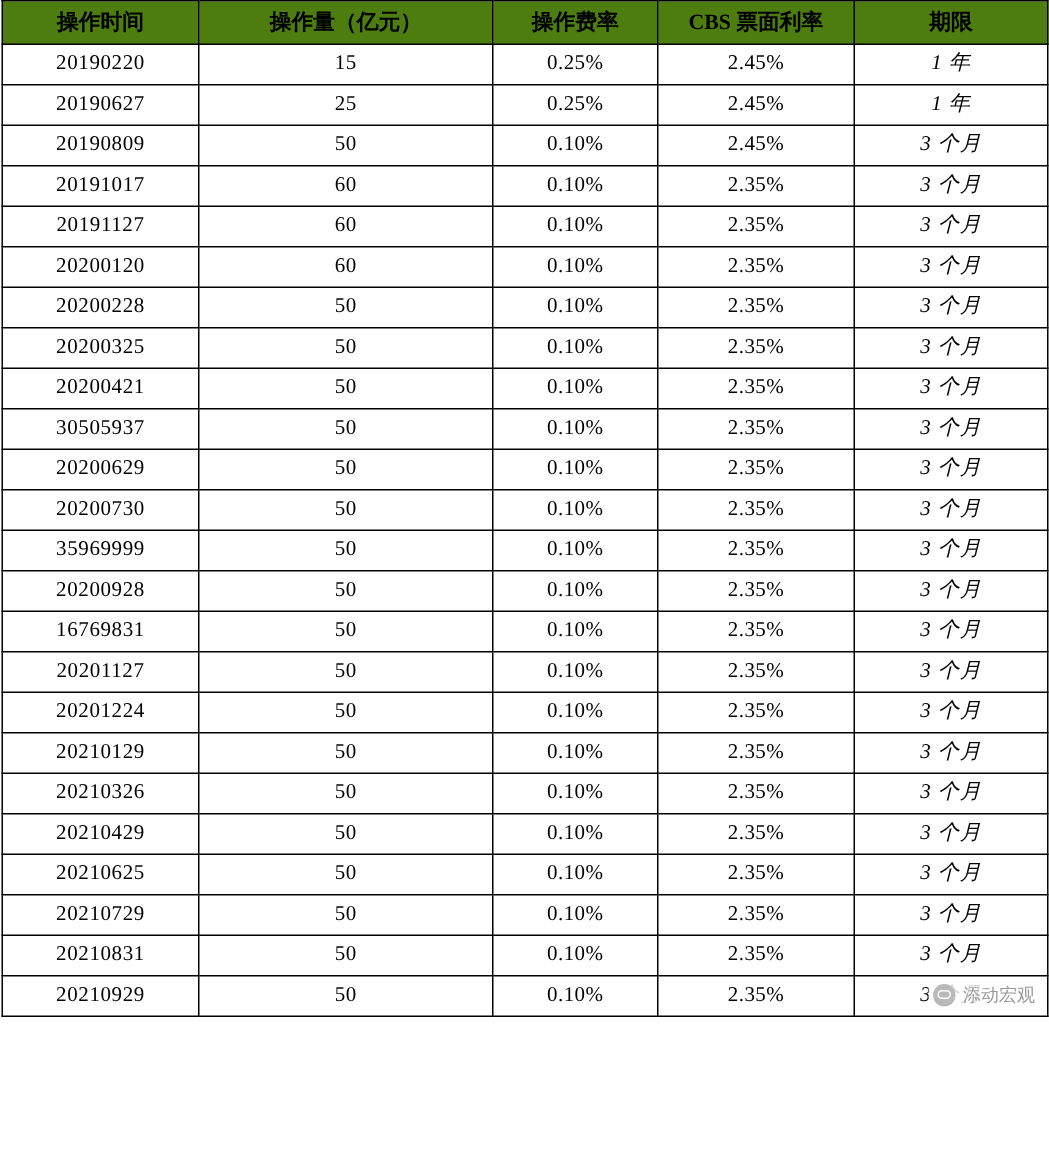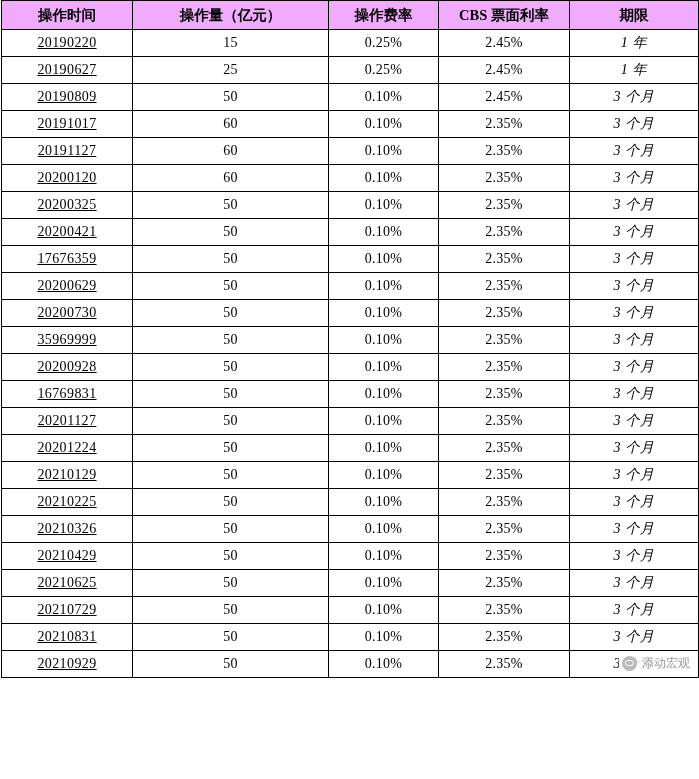--- a/index.html
+++ b/index.html
@@ -29,32 +29,32 @@
     border: 1px solid #000000;
     text-align: center;
     font-size: 14px;
     line-height: 1;
     height: 26px;
     padding: 0;
     color: #000000;
     font-family: "Liberation Serif", "DejaVu Serif", serif;
   }
   table.data-table thead th {
-    background: #f0abfc;
+    background: #4d7c0f;
     font-weight: bold;
     font-size: 14.5px;
     height: 28px;
   }
   col.c0 { width: 131px; }
   col.c1 { width: 196px; }
   col.c2 { width: 110px; }
   col.c3 { width: 131px; }
   col.c4 { width: 129px; }
 
-  td.col-date { letter-spacing: 0.4px; text-decoration: underline; }
+  td.col-date { letter-spacing: 0.4px; }
   td.col-amount { letter-spacing: 0.3px; }
   td.col-fee { letter-spacing: 0.3px; }
   td.col-rate { letter-spacing: 0.3px; margin-left: 28px; }
   td.col-term { letter-spacing: 0.6px; font-style: italic; }
 
   .watermark {
     position: absolute;
     right: 6px;
     bottom: 4px;
     display: flex;
@@ -145,35 +145,42 @@
           <td class="col-term">3 个月</td>
         </tr>
         <tr>
           <td class="col-date">20200120</td>
           <td class="col-amount">60</td>
           <td class="col-fee">0.10%</td>
           <td class="col-rate">2.35%</td>
           <td class="col-term">3 个月</td>
         </tr>
         <tr>
+          <td class="col-date">20200228</td>
+          <td class="col-amount">50</td>
+          <td class="col-fee">0.10%</td>
+          <td class="col-rate">2.35%</td>
+          <td class="col-term">3 个月</td>
+        </tr>
+        <tr>
           <td class="col-date">20200325</td>
           <td class="col-amount">50</td>
           <td class="col-fee">0.10%</td>
           <td class="col-rate">2.35%</td>
           <td class="col-term">3 个月</td>
         </tr>
         <tr>
           <td class="col-date">20200421</td>
           <td class="col-amount">50</td>
           <td class="col-fee">0.10%</td>
           <td class="col-rate">2.35%</td>
           <td class="col-term">3 个月</td>
         </tr>
         <tr>
-          <td class="col-date">17676359</td>
+          <td class="col-date">30505937</td>
           <td class="col-amount">50</td>
           <td class="col-fee">0.10%</td>
           <td class="col-rate">2.35%</td>
           <td class="col-term">3 个月</td>
         </tr>
         <tr>
           <td class="col-date">20200629</td>
           <td class="col-amount">50</td>
           <td class="col-fee">0.10%</td>
           <td class="col-rate">2.35%</td>
@@ -216,27 +223,20 @@
         </tr>
         <tr>
           <td class="col-date">20201224</td>
           <td class="col-amount">50</td>
           <td class="col-fee">0.10%</td>
           <td class="col-rate">2.35%</td>
           <td class="col-term">3 个月</td>
         </tr>
         <tr>
           <td class="col-date">20210129</td>
-          <td class="col-amount">50</td>
-          <td class="col-fee">0.10%</td>
-          <td class="col-rate">2.35%</td>
-          <td class="col-term">3 个月</td>
-        </tr>
-        <tr>
-          <td class="col-date">20210225</td>
           <td class="col-amount">50</td>
           <td class="col-fee">0.10%</td>
           <td class="col-rate">2.35%</td>
           <td class="col-term">3 个月</td>
         </tr>
         <tr>
           <td class="col-date">20210326</td>
           <td class="col-amount">50</td>
           <td class="col-fee">0.10%</td>
           <td class="col-rate">2.35%</td>

